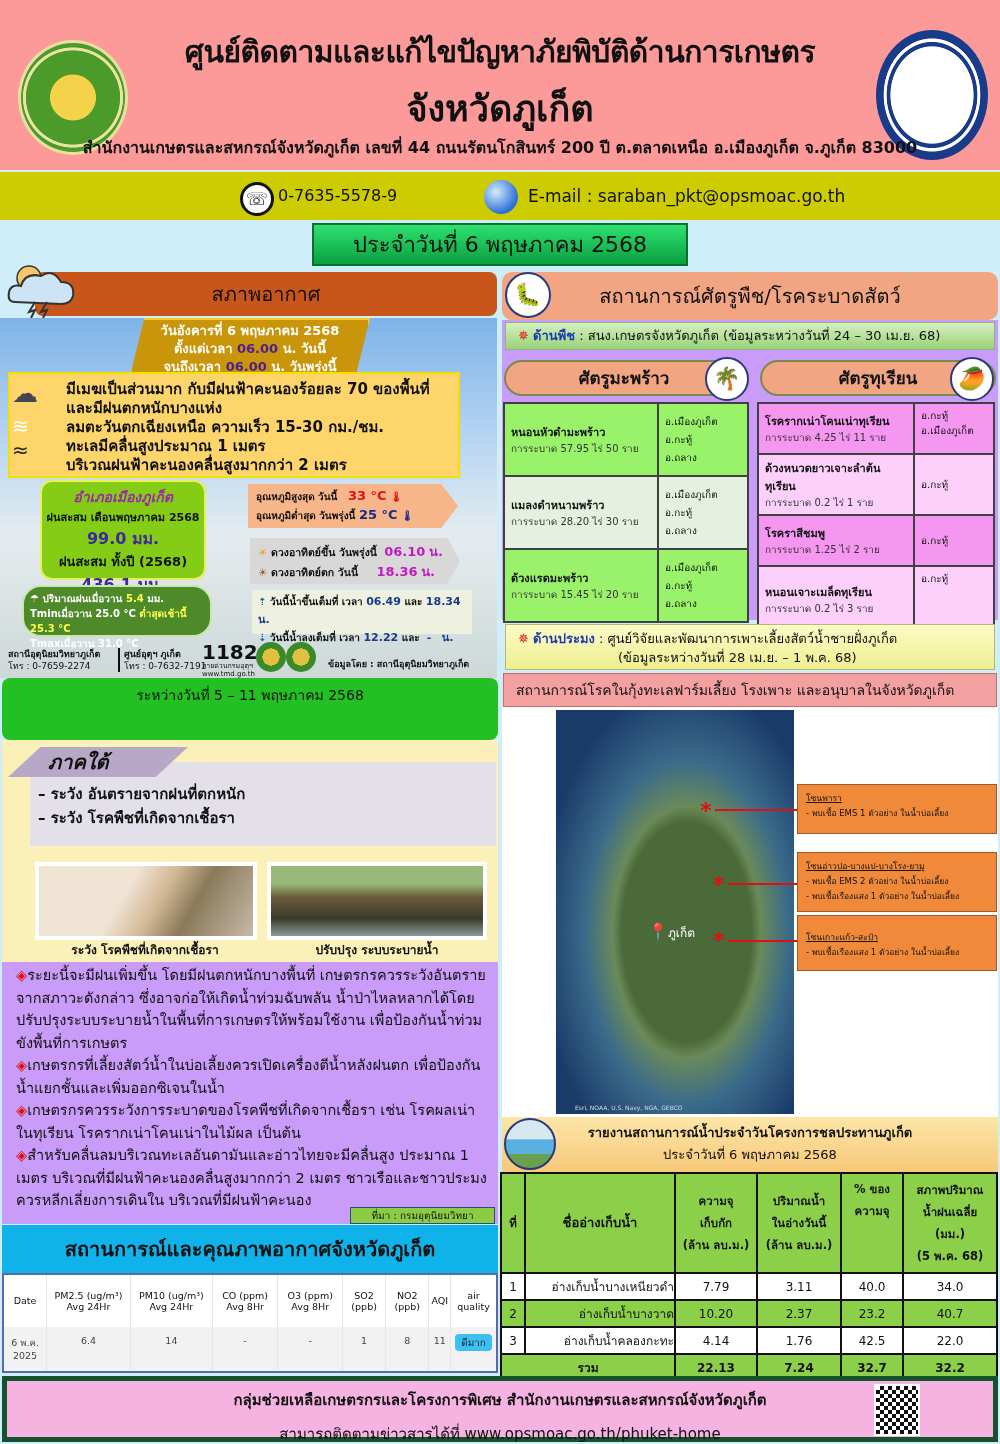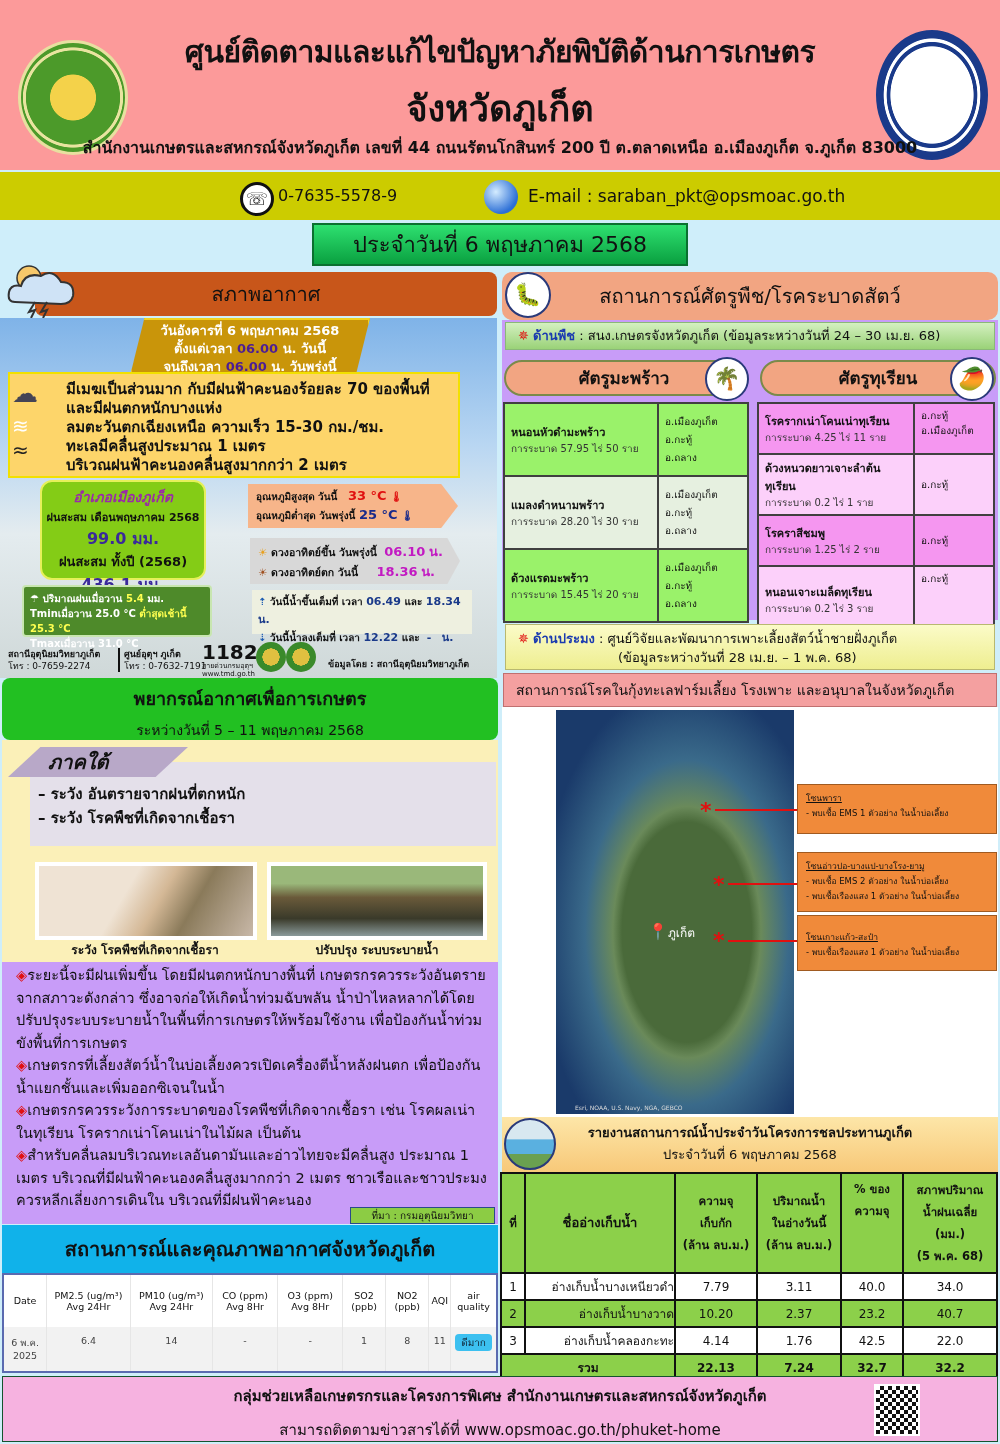--- a/index.html
+++ b/index.html
@@ -24,21 +24,21 @@
   .wx-header { left:35px; top:272px; width:462px; height:44px; background:#c8561a; border-radius:8px; text-align:center; font-size:20px; line-height:44px; color:#111; }
   .cloud-icon { left:5px; top:258px; width:75px; height:60px; }
   .wx-bg { left:0; top:318px; width:497px; height:360px; background: linear-gradient(180deg, #7fb3e8 0%, #b8d6f2 35%, #e4ecef 60%, #cfd8d8 100%); }
   .wx-date { left:130px; top:318px; width:240px; height:58px; background:#c9950a; border:2px solid #f2d020; text-align:center; font-size:13px; font-weight:bold; color:#fff; line-height:18px; padding-top:2px; clip-path: polygon(6% 0, 100% 0, 94% 100%, 0 100%); }
   .wx-date .yl { color:#4c1d95; }
   .wx-main { left:8px; top:372px; width:452px; height:106px; background:#fdd56a; border:2px solid #f2e000; font-size:15px; font-weight:bold; line-height:19px; padding:6px 6px 0 56px; }
   .wx-main-icons { left:12px; top:378px; width:44px; }
   .district-box { left:40px; top:480px; width:166px; height:100px; background:#84cc16; border:2px solid #e6f05a; border-radius:12px; text-align:center; font-size:11px; font-weight:bold; padding-top:4px; }
   .district-box .dt { color:#9a2aa8; font-size:14px; font-style:italic; }
   .district-box .big { color:#3a2a9a; font-size:16px; }
-  .yesterday-box { left:22px; top:585px; width:190px; height:52px; background:#4e8a2a; border:2px solid #c8e6b0; border-radius:4px; font-size:10px; color:#fff; padding:4px 6px; font-weight:bold; line-height:15px; }
+  .yesterday-box { left:22px; top:585px; width:190px; height:52px; background:#4e8a2a; border:2px solid #c8e6b0; border-radius:19px; font-size:10px; color:#fff; padding:4px 6px; font-weight:bold; line-height:15px; }
   .yesterday-box .yl { color:#ffff50; }
   .temp-box { left:248px; top:484px; width:210px; height:44px; background:#f7b58a; font-size:10px; font-weight:bold; padding:3px 8px; line-height:18px; clip-path: polygon(0 0, 92% 0, 100% 50%, 92% 100%, 0 100%); }
   .temp-box .hi { color:#e01010; font-size:13px; }
   .temp-box .lo { color:#1a2a8a; font-size:13px; }
   .sun-box { left:250px; top:538px; width:210px; height:46px; background:#d8d8d8; font-size:10.5px; font-weight:bold; padding:4px 8px; line-height:19px; clip-path: polygon(0 0, 94% 0, 100% 50%, 94% 100%, 0 100%); }
   .sun-box .pk { color:#c21ac2; font-size:13px; }
   .tide-box { left:252px; top:590px; width:220px; height:44px; background:#eef0e0; font-size:10px; font-weight:bold; padding:3px 6px; line-height:18px; color:#111; }
   .tide-box .bl { color:#1a3a8a; font-size:11px; }
   .wx-footer { left:8px; top:640px; width:488px; height:34px; font-size:9px; color:#111; font-weight:bold; line-height:12px; }
   .tmd-num { left:202px; top:640px; font-size:20px; font-weight:bold; color:#111; }
@@ -101,21 +101,21 @@
   .dam-icon { left:504px; top:1118px; width:52px; height:52px; border-radius:50%; background: linear-gradient(#d8e8f0 0 40%, #5ab0e0 41% 70%, #6aa050 71%); border:2px solid #2a3a7a; }
   .wtable { left:500px; top:1172px; width:498px; border-collapse:collapse; font-size:12px; text-align:center; }
   .wtable th { background:#8cd04a; border:2px solid #111; font-weight:bold; font-size:11.5px; line-height:22px; height:100px; }
   .wtable td { border:2px solid #111; height:27px; }
   .wtable tr.alt td { background:#8cd04a; }
   .wtable tr.w td { background:#fff; }
   .wtable tr.tot td { background:#8cd04a; font-weight:bold; }
   .wtable td.name { text-align:right; padding-left:8px; }
 
   
-  .footer { left:2px; top:1376px; width:996px; height:66px; background:#f6b2e0; border:1px solid #14532d; text-align:center; }
+  .footer { left:2px; top:1376px; width:996px; height:66px; background:#f6b2e0; border:5px solid #14532d; text-align:center; }
   .f1 { font-size:15px; font-weight:bold; padding-top:7px; }
   .f2 { font-size:15px; padding-top:10px; }
   .qr { left:874px; top:1384px; width:46px; height:52px; background: repeating-conic-gradient(#111 0 25%, #fff 0 50%) 0 0/8px 8px; border:2px solid #fff; }
 </style>
 </head>
 <body>
 
 <div class="abs header"></div>
 <div class="abs logo logo-left"></div>
 <div class="abs logo logo-right"></div>
@@ -199,21 +199,20 @@
     <div>สายด่วนกรมอุตุฯ</div>
     <div>www.tmd.go.th</div>
   </div>
   <div style="position:absolute;left:320px;top:18px;">ข้อมูลโดย : สถานีอุตุนิยมวิทยาภูเก็ต</div>
 </div>
 <div class="abs tmd-num">1182</div>
 <div class="abs seal-small" style="left:256px"></div>
 <div class="abs seal-small" style="left:286px"></div>
 
 <div class="abs agri-header">
-  <div class="agri-h1">พยากรณ์อากาศเพื่อการเกษตร</div>
   <div class="agri-h2">ระหว่างวันที่ 5 – 11 พฤษภาคม 2568</div>
 </div>
 <div class="abs agri-bg"></div>
 <ul class="abs region-list">
   <li style="margin-top:10px">–    ระวัง อันตรายจากฝนที่ตกหนัก</li>
   <li>–    ระวัง โรคพืชที่เกิดจากเชื้อรา</li>
 </ul>
 <div class="abs region-tag">ภาคใต้</div>
 <div class="abs photo photo-1"></div>
 <div class="abs photo photo-2"></div>

